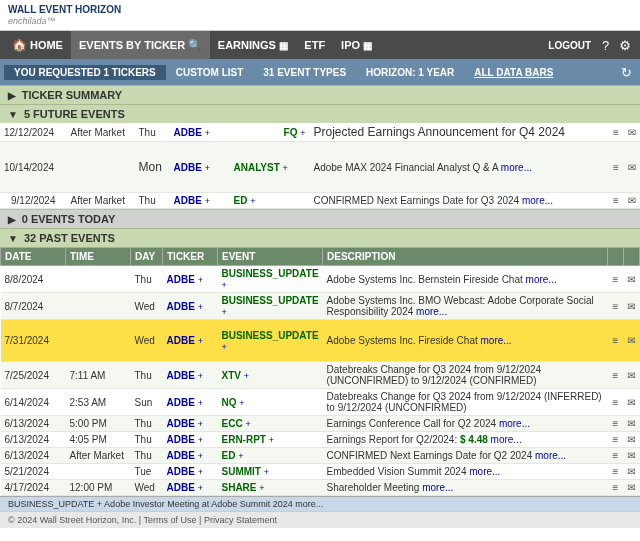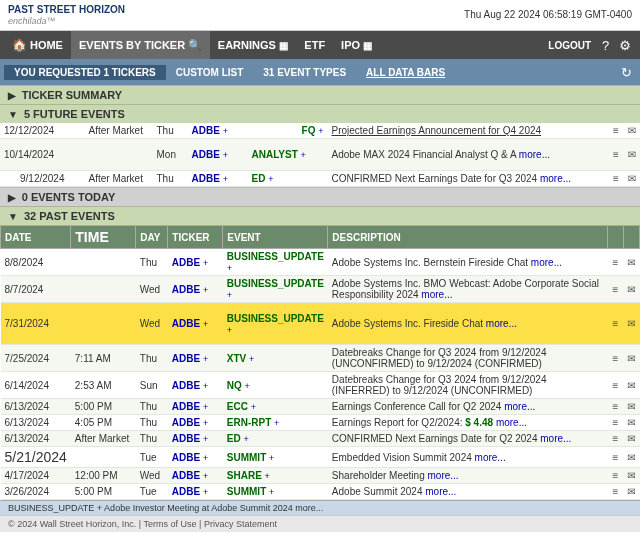--- a/index.html
+++ b/index.html
@@ -4,26 +4,25 @@
   <style>
     * { margin: 0; padding: 0; box-sizing: border-box; }
     body { font-family: Arial, sans-serif; font-size: 11px; background: #fff; width: 640px; overflow-x: hidden; }
   </style>
 </head>
 <body>
 
 <div style="background:#fff; display:flex; align-items:center; justify-content:space-between; padding:4px 8px; border-bottom:1px solid #ccc;">
   <div style="display:flex; flex-direction:column;">
     <div style="display:flex; align-items:baseline; gap:2px;">
-      <span style="font-weight:bold; font-size:10px; color:#1a3a6a; line-height:1.2;">PAST STREET HORIZON</span>
+      <span style="font-weight:bold; font-size:10px; color:#1a3a6a; line-height:1.2;">WALL EVENT HORIZON</span>
     </div>
     <div style="font-size:9px; color:#888; font-style:italic;">enchilada™</div>
   </div>
   <div style="text-align:right; font-size:10px; color:#333; line-height:1.4;">
-    <div>Thu Aug 22 2024 06:58:19 GMT-0400</div>
   </div>
 </div>
 
 <div style="background:#4a4a4a; display:flex; align-items:center; height:28px; padding:0 4px;">
   <div style="color:#fff; font-size:11px; font-weight:bold; padding:0 8px; height:28px; display:flex; align-items:center; gap:3px; cursor:pointer;">
     <span style="font-size:12px;">🏠</span>
     <span>HOME</span>
   </div>
   <div style="color:#fff; font-size:11px; font-weight:bold; padding:0 8px; height:28px; display:flex; align-items:center; gap:3px; cursor:pointer; background:#6a6a6a;">
     <span>EVENTS BY TICKER</span>
@@ -43,20 +42,21 @@
   <div style="flex:1;"></div>
   <div style="color:#fff; font-size:10px; font-weight:bold; padding:0 6px; height:28px; display:flex; align-items:center; cursor:pointer;">LOGOUT</div>
   <div style="color:#fff; font-size:13px; padding:0 5px; height:28px; display:flex; align-items:center; cursor:pointer;">?</div>
   <div style="color:#fff; font-size:13px; padding:0 5px; height:28px; display:flex; align-items:center; cursor:pointer;">⚙</div>
 </div>
 
 <div style="background:#6a8aaa; display:flex; align-items:center; height:26px; padding:0 4px;">
   <div style="color:#fff; font-size:10px; font-weight:bold; padding:2px 10px; cursor:pointer; background:#3a5a7a; white-space:nowrap;">YOU REQUESTED 1 TICKERS</div>
   <div style="color:#fff; font-size:10px; font-weight:bold; padding:2px 10px; cursor:pointer; white-space:nowrap;">CUSTOM LIST</div>
   <div style="color:#fff; font-size:10px; font-weight:bold; padding:2px 10px; cursor:pointer; white-space:nowrap;">31 EVENT TYPES</div>
+  <div style="color:#fff; font-size:10px; font-weight:bold; padding:2px 10px; cursor:pointer; white-space:nowrap;">HORIZON: 1 YEAR</div>
   <div style="color:#fff; font-size:10px; font-weight:bold; padding:2px 10px; cursor:pointer; white-space:nowrap;text-decoration:underline;">ALL DATA BARS</div>
   <div style="flex:1;"></div>
   <div style="color:#fff; font-size:13px; cursor:pointer; padding:0 4px;">↻</div>
 </div>
 
 <div style="background:#c8d8b0; display:flex; align-items:center; padding:3px 8px; font-weight:bold; font-size:11px; color:#333; cursor:pointer; border-top:1px solid #aab890;">
   <span style="margin-right:6px; font-size:10px;">▶</span>
   <span>TICKER SUMMARY</span>
 </div>
 
@@ -72,46 +72,46 @@
     <td style="font-size:10px; padding:2px 4px; width:68px; color:#333;">After Market</td>
     <td style="font-size:10px; padding:2px 4px; width:35px; color:#333;">Thu</td>
     <td style="font-size:10px; padding:2px 4px; width:60px;">
       <span style="color:#00a; font-weight:bold; cursor:pointer;">ADBE</span>
       <span style="color:#00a; font-size:9px; cursor:pointer;"> +</span>
     </td>
     <td style="font-size:10px; padding:2px 4px; width:80px;text-align:right;">
       <span style="color:#006600; font-weight:bold; cursor:pointer;">FQ</span>
       <span style="color:#00a; font-size:9px; cursor:pointer;"> +</span>
     </td>
-    <td style="font-size:10px; padding:2px 4px; color:#333;text-decoration:underline;">
+    <td style="font-size:12px; padding:2px 4px; color:#333;">
       Projected Earnings Announcement for Q4 2024 
     </td>
     <td style="font-size:10px; padding:2px 2px; width:16px; text-align:center; color:#555; cursor:pointer;">≡</td>
     <td style="font-size:10px; padding:2px 2px; width:16px; text-align:center; color:#555; cursor:pointer;">✉</td>
   </tr>
       <tr style="background: rgb(244, 248, 240); border-bottom: 1px solid rgb(224, 232, 224);">
     <td style="font-size:10px; padding:2px 4px; width:65px; color:#333;">10/14/2024</td>
     <td style="font-size:10px; padding:2px 4px; width:68px; color:#333;"></td>
-    <td style="font-size:10px; padding:10px 4px; width:35px; color:#333;">Mon</td>
+    <td style="font-size:12px; padding:18px 4px; width:35px; color:#333;">Mon</td>
     <td style="font-size:10px; padding:2px 4px; width:60px;">
       <span style="color:#00a; font-weight:bold; cursor:pointer;">ADBE</span>
       <span style="color:#00a; font-size:9px; cursor:pointer;"> +</span>
     </td>
     <td style="font-size:10px; padding:2px 4px; width:80px;">
       <span style="color:#006600; font-weight:bold; cursor:pointer;">ANALYST</span>
       <span style="color:#00a; font-size:9px; cursor:pointer;"> +</span>
     </td>
     <td style="font-size:10px; padding:2px 4px; color:#333;">
       Adobe MAX 2024 Financial Analyst Q &amp; A <span style="color:#00a; cursor:pointer;">more...</span>
     </td>
     <td style="font-size:10px; padding:2px 2px; width:16px; text-align:center; color:#555; cursor:pointer;">≡</td>
     <td style="font-size:10px; padding:2px 2px; width:16px; text-align:center; color:#555; cursor:pointer;">✉</td>
   </tr>
       <tr style="background: rgb(255, 255, 255); border-bottom: 1px solid rgb(224, 232, 224);">
-    <td style="font-size:10px; padding:2px 20px; width:65px; color:#333;">9/12/2024</td>
+    <td style="font-size:10px; padding:2px 11px; width:65px; color:#333;">9/12/2024</td>
     <td style="font-size:10px; padding:2px 4px; width:68px; color:#333;">After Market</td>
     <td style="font-size:10px; padding:2px 4px; width:35px; color:#333;">Thu</td>
     <td style="font-size:10px; padding:2px 4px; width:60px;">
       <span style="color:#00a; font-weight:bold; cursor:pointer;">ADBE</span>
       <span style="color:#00a; font-size:9px; cursor:pointer;"> +</span>
     </td>
     <td style="font-size:10px; padding:2px 4px; width:80px;">
       <span style="color:#006600; font-weight:bold; cursor:pointer;">ED</span>
       <span style="color:#00a; font-size:9px; cursor:pointer;"> +</span>
     </td>
@@ -131,21 +131,21 @@
 
 <div style="background:#c8d8b0; display:flex; align-items:center; padding:3px 8px; font-weight:bold; font-size:11px; color:#333; cursor:pointer; border-top:1px solid #aab890;">
   <span style="margin-right:6px; font-size:10px;">▼</span>
   <span>32 PAST EVENTS</span>
 </div>
 
 <table style="width:100%; border-collapse:collapse;">
   <thead id="past-thead">
       <tr>
         <th style="background: rgb(106, 138, 106); color: rgb(255, 255, 255); font-size: 10px; font-weight: bold; padding: 3px 4px; text-align: left; border: 1px solid rgb(170, 170, 170);">DATE</th>
-        <th style="background: rgb(106, 138, 106); color: rgb(255, 255, 255); font-size: 14px; font-weight: bold; padding: 3px 4px; text-align: left; border: 1px solid rgb(170, 170, 170);">TIME</th>
+        <th style="background: rgb(106, 138, 106); color: rgb(255, 255, 255); font-size: 10px; font-weight: bold; padding: 3px 4px; text-align: left; border: 1px solid rgb(170, 170, 170);">TIME</th>
         <th style="background: rgb(106, 138, 106); color: rgb(255, 255, 255); font-size: 10px; font-weight: bold; padding: 3px 4px; text-align: left; border: 1px solid rgb(170, 170, 170);">DAY</th>
         <th style="background: rgb(106, 138, 106); color: rgb(255, 255, 255); font-size: 10px; font-weight: bold; padding: 3px 4px; text-align: left; border: 1px solid rgb(170, 170, 170);">TICKER</th>
         <th style="background: rgb(106, 138, 106); color: rgb(255, 255, 255); font-size: 10px; font-weight: bold; padding: 3px 4px; text-align: left; border: 1px solid rgb(170, 170, 170);">EVENT</th>
         <th style="background: rgb(106, 138, 106); color: rgb(255, 255, 255); font-size: 10px; font-weight: bold; padding: 3px 4px; text-align: left; border: 1px solid rgb(170, 170, 170);">DESCRIPTION</th>
         <th style="background: rgb(106, 138, 106); color: rgb(255, 255, 255); font-size: 10px; padding: 3px 4px; width: 16px; border: 1px solid rgb(170, 170, 170);"></th>
         <th style="background: rgb(106, 138, 106); color: rgb(255, 255, 255); font-size: 10px; padding: 3px 4px; width: 16px; border: 1px solid rgb(170, 170, 170);"></th>
       </tr>
     </thead>
   <tbody id="past-rows">
       <tr style="background: rgb(255, 255, 255); border-bottom: 1px solid rgb(224, 232, 224);">
@@ -286,21 +286,21 @@
       <span style="color:#006600; font-weight:bold; cursor:pointer;">ED</span>
       <span style="color:#00a; font-size:9px; cursor:pointer;"> +</span>
     </td>
     <td style="font-size:10px; padding:2px 4px; color:#333;">
       CONFIRMED Next Earnings Date for Q2 2024 <span style="color:#00a; cursor:pointer;">more...</span>
     </td>
     <td style="font-size:10px; padding:2px 2px; width:16px; text-align:center; color:#555; cursor:pointer;">≡</td>
     <td style="font-size:10px; padding:2px 2px; width:16px; text-align:center; color:#555; cursor:pointer;">✉</td>
   </tr>
       <tr style="background: rgb(255, 255, 255); border-bottom: 1px solid rgb(224, 232, 224);">
-    <td style="font-size:14px; padding:2px 4px; width:65px; color:#333; white-space:nowrap;">5/21/2024</td>
+    <td style="font-size:10px; padding:2px 4px; width:65px; color:#333; white-space:nowrap;">5/21/2024</td>
     <td style="font-size:10px; padding:2px 4px; width:65px; color:#333; white-space:nowrap;"></td>
     <td style="font-size:10px; padding:2px 4px; width:32px; color:#333;">Tue</td>
     <td style="font-size:10px; padding:2px 4px; width:55px;">
       <span style="color:#00a; font-weight:bold; cursor:pointer;">ADBE</span>
       <span style="color:#00a; font-size:9px; cursor:pointer;"> +</span>
     </td>
     <td style="font-size:10px; padding:2px 4px; width:90px;">
       <span style="color:#006600; font-weight:bold; cursor:pointer;">SUMMIT</span>
       <span style="color:#00a; font-size:9px; cursor:pointer;"> +</span>
     </td>
@@ -321,37 +321,19 @@
     <td style="font-size:10px; padding:2px 4px; width:90px;">
       <span style="color:#006600; font-weight:bold; cursor:pointer;">SHARE</span>
       <span style="color:#00a; font-size:9px; cursor:pointer;"> +</span>
     </td>
     <td style="font-size:10px; padding:2px 4px; color:#333;">
       Shareholder Meeting <span style="color:#00a; cursor:pointer;">more...</span>
     </td>
     <td style="font-size:10px; padding:2px 2px; width:16px; text-align:center; color:#555; cursor:pointer;">≡</td>
     <td style="font-size:10px; padding:2px 2px; width:16px; text-align:center; color:#555; cursor:pointer;">✉</td>
   </tr>
-      <tr style="background: rgb(255, 255, 255); border-bottom: 1px solid rgb(224, 232, 224);">
-    <td style="font-size:10px; padding:2px 4px; width:65px; color:#333; white-space:nowrap;">3/26/2024</td>
-    <td style="font-size:10px; padding:2px 4px; width:65px; color:#333; white-space:nowrap;">5:00 PM</td>
-    <td style="font-size:10px; padding:2px 4px; width:32px; color:#333;">Tue</td>
-    <td style="font-size:10px; padding:2px 4px; width:55px;">
-      <span style="color:#00a; font-weight:bold; cursor:pointer;">ADBE</span>
-      <span style="color:#00a; font-size:9px; cursor:pointer;"> +</span>
-    </td>
-    <td style="font-size:10px; padding:2px 4px; width:90px;">
-      <span style="color:#006600; font-weight:bold; cursor:pointer;">SUMMIT</span>
-      <span style="color:#00a; font-size:9px; cursor:pointer;"> +</span>
-    </td>
-    <td style="font-size:10px; padding:2px 4px; color:#333;">
-      Adobe Summit 2024 <span style="color:#00a; cursor:pointer;">more...</span>
-    </td>
-    <td style="font-size:10px; padding:2px 2px; width:16px; text-align:center; color:#555; cursor:pointer;">≡</td>
-    <td style="font-size:10px; padding:2px 2px; width:16px; text-align:center; color:#555; cursor:pointer;">✉</td>
-  </tr>
     </tbody>
 </table>
 
 <div style="background:#c8d8e8; padding:2px 8px; font-size:9px; color:#333; border-top:1px solid #aaa; white-space:nowrap; overflow:hidden;">
   <span>BUSINESS_UPDATE + Adobe Investor Meeting at Adobe Summit 2024 more...</span>
 </div>
 <div style="background:#e8e8e8; padding:3px 8px; font-size:9px; color:#555; border-top:1px solid #ccc;">© 2024 Wall Street Horizon, Inc. | Terms of Use | Privacy Statement</div>
 
 </body></html>

